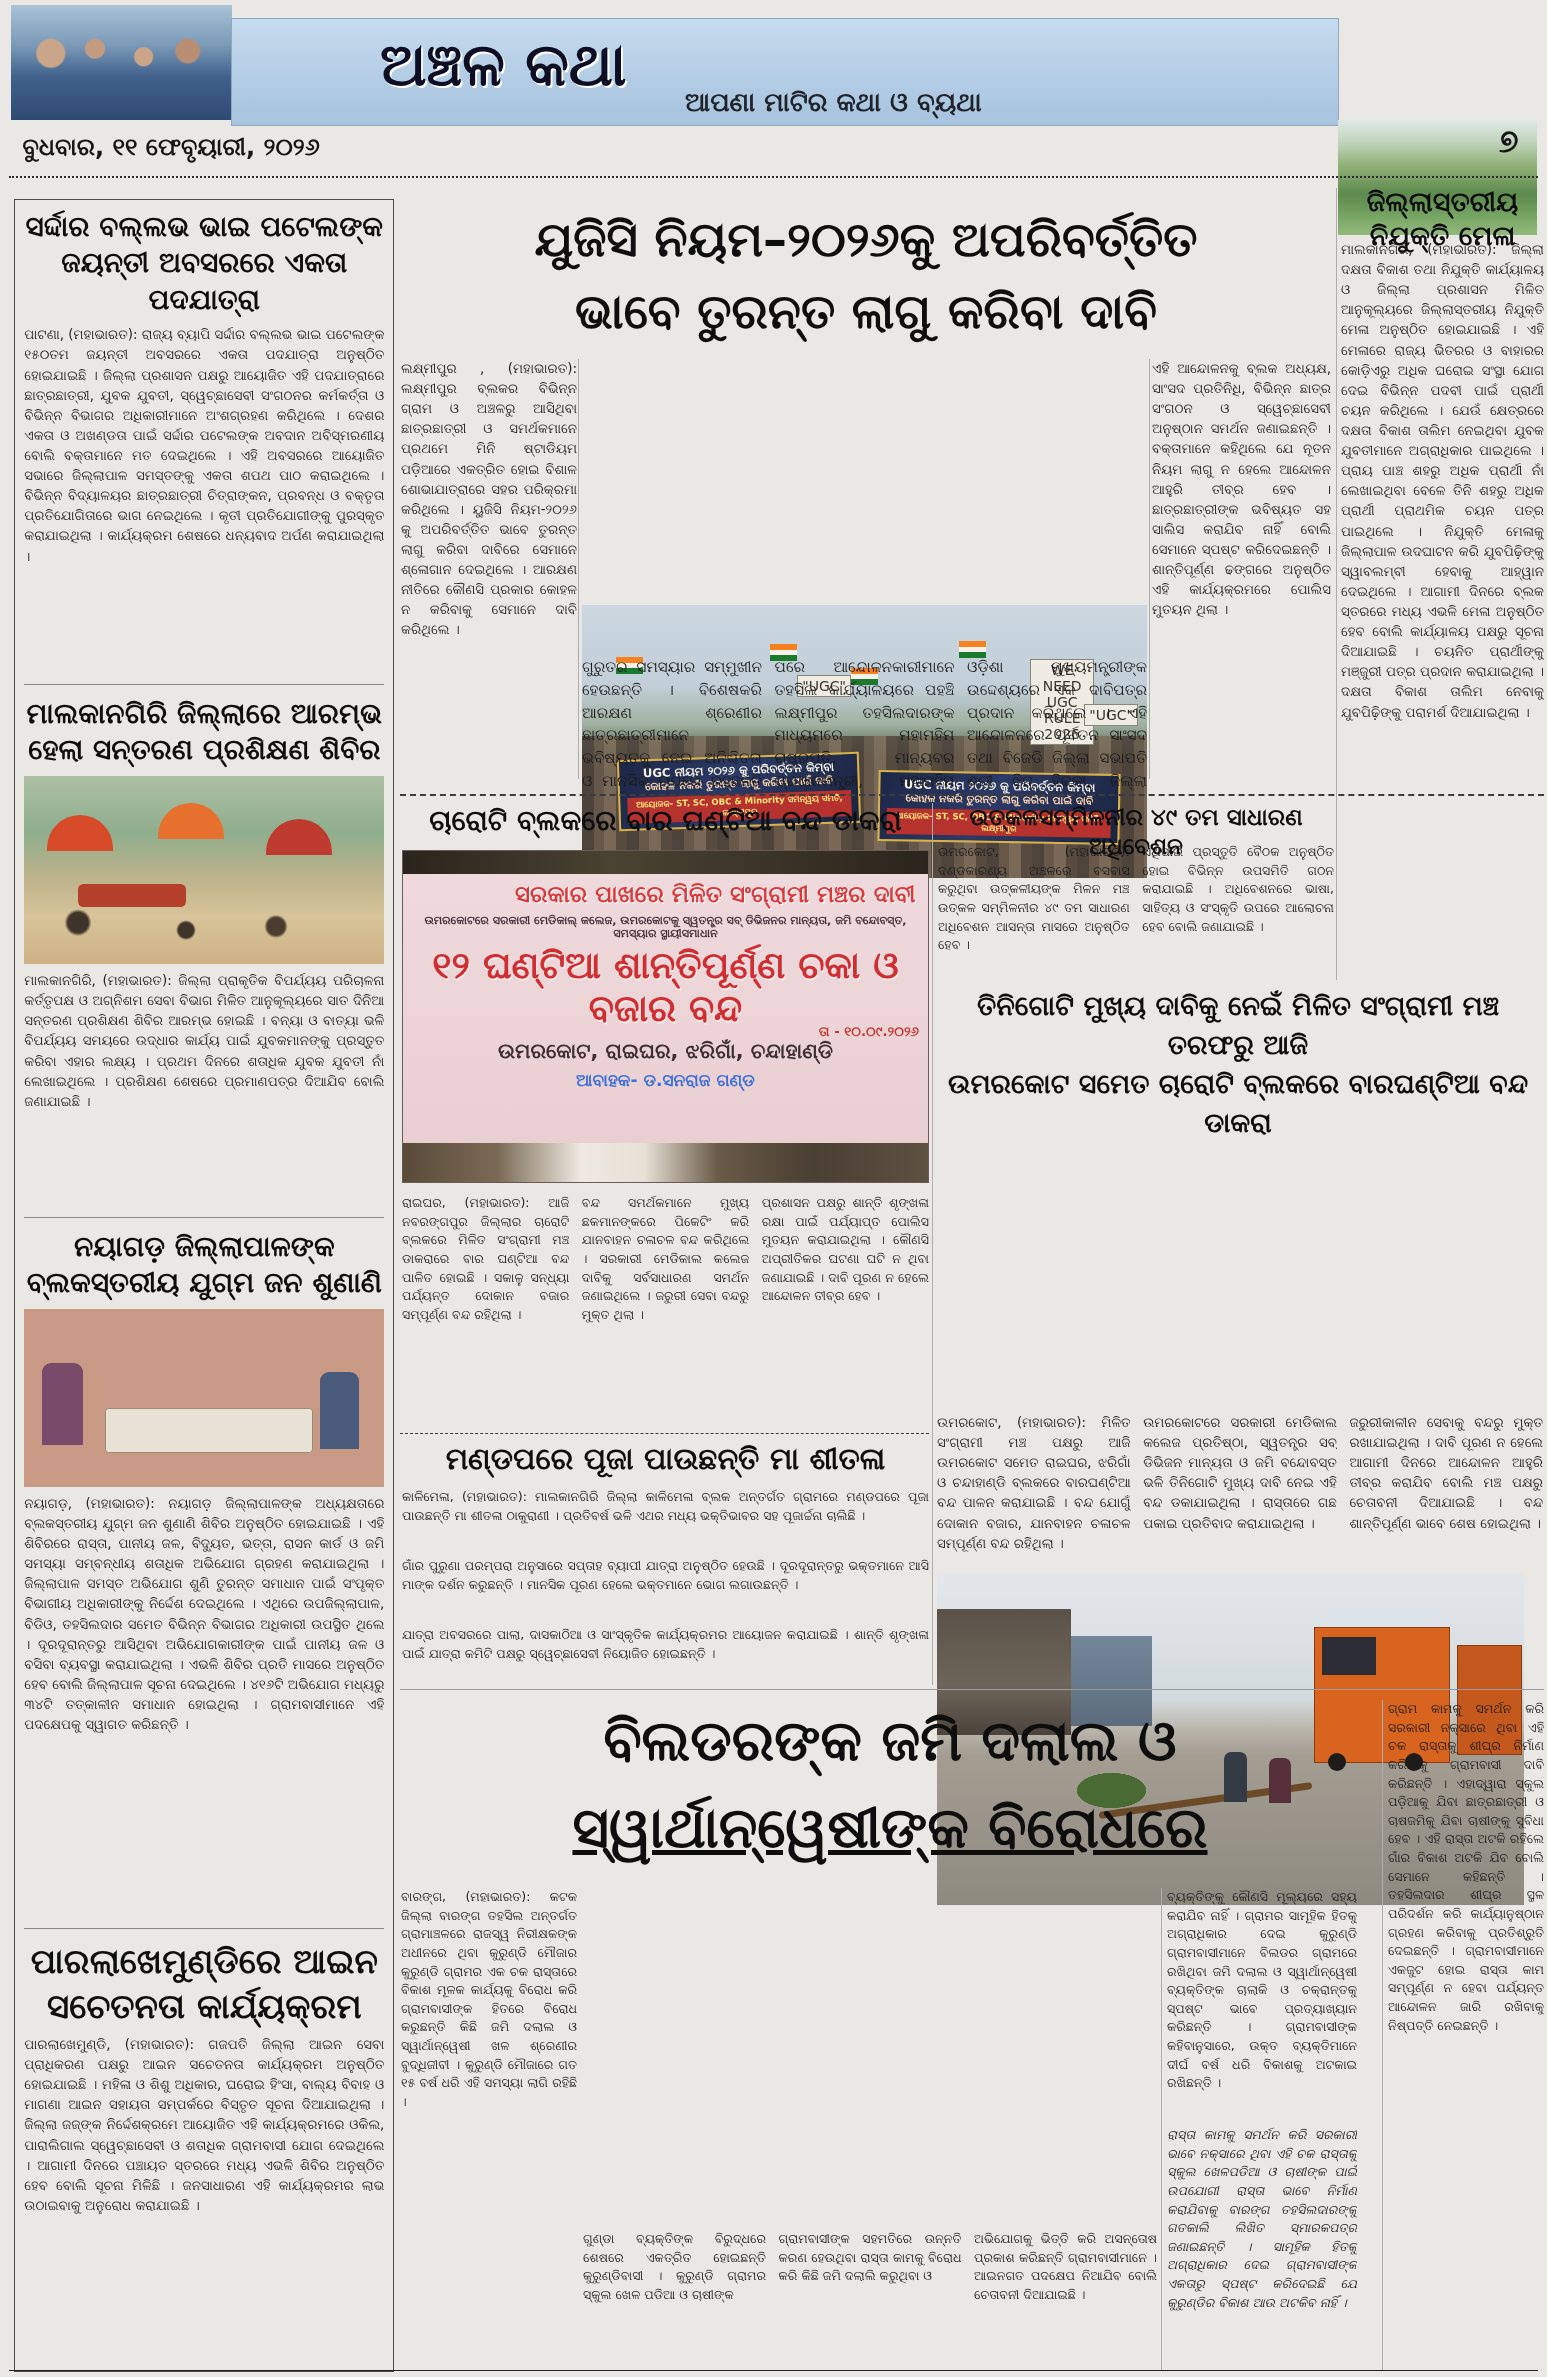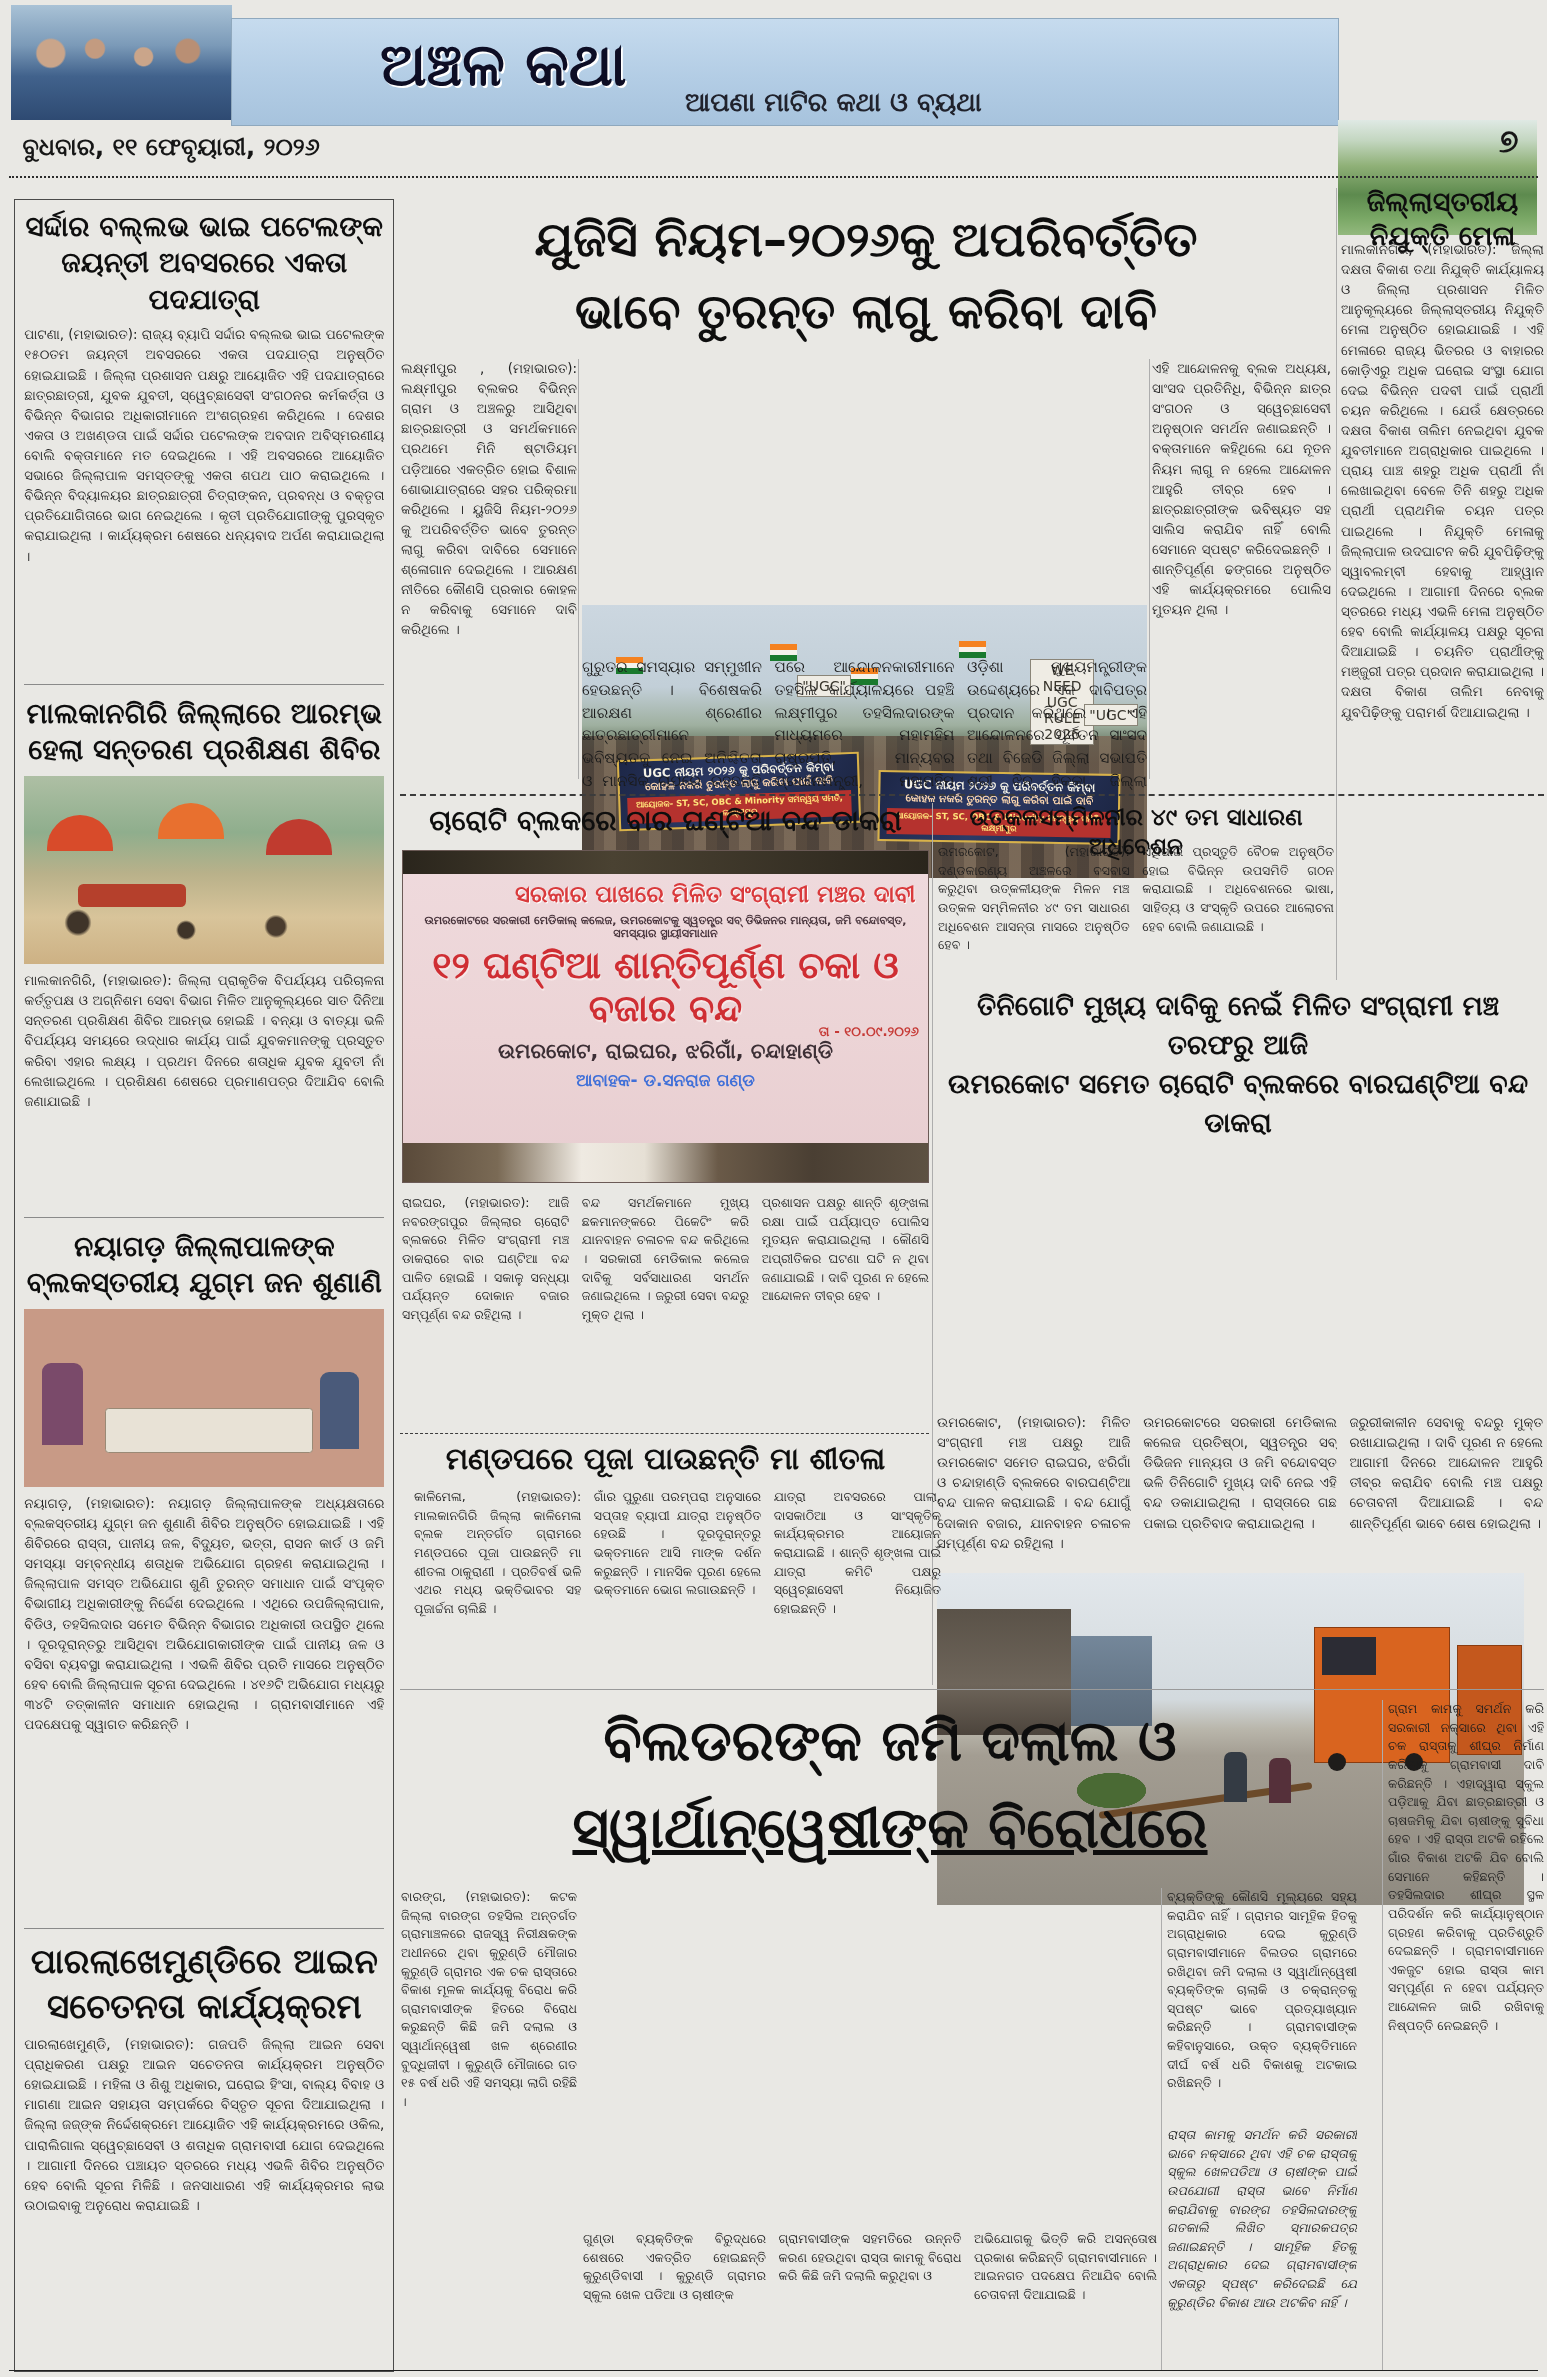--- a/index.html
+++ b/index.html
@@ -216,21 +216,21 @@
     <div class="abs" style="left:332px;top:185px;width:21.5px;height:45px;background:#55303a;border-radius:7.2px 7.2px 0 0;"></div>
   </div>
   <div class="abs cols" style="left:937px;top:1413px;width:606px;height:269px;">
     <div class="bodytxt">ଉମରକୋଟ, (ମହାଭାରତ): ମିଳିତ ସଂଗ୍ରାମୀ ମଞ୍ଚ ପକ୍ଷରୁ ଆଜି ଉମରକୋଟ ସମେତ ରାଇଘର, ଝରିଗାଁ ଓ ଚନ୍ଦାହାଣ୍ଡି ବ୍ଲକରେ ବାରଘଣ୍ଟିଆ ବନ୍ଦ ପାଳନ କରାଯାଇଛି । ବନ୍ଦ ଯୋଗୁଁ ଦୋକାନ ବଜାର, ଯାନବାହନ ଚଳାଚଳ ସମ୍ପୂର୍ଣ୍ଣ ବନ୍ଦ ରହିଥିଲା ।</div>
     <div class="bodytxt">ଉମରକୋଟରେ ସରକାରୀ ମେଡିକାଲ କଲେଜ ପ୍ରତିଷ୍ଠା, ସ୍ୱତନ୍ତ୍ର ସବ୍ ଡିଭିଜନ ମାନ୍ୟତା ଓ ଜମି ବନ୍ଦୋବସ୍ତ ଭଳି ତିନିଗୋଟି ମୁଖ୍ୟ ଦାବି ନେଇ ଏହି ବନ୍ଦ ଡକାଯାଇଥିଲା । ରାସ୍ତାରେ ଗଛ ପକାଇ ପ୍ରତିବାଦ କରାଯାଇଥିଲା ।</div>
     <div class="bodytxt">ଜରୁରୀକାଳୀନ ସେବାକୁ ବନ୍ଦରୁ ମୁକ୍ତ ରଖାଯାଇଥିଲା । ଦାବି ପୂରଣ ନ ହେଲେ ଆଗାମୀ ଦିନରେ ଆନ୍ଦୋଳନ ଆହୁରି ତୀବ୍ର କରାଯିବ ବୋଲି ମଞ୍ଚ ପକ୍ଷରୁ ଚେତାବନୀ ଦିଆଯାଇଛି । ବନ୍ଦ ଶାନ୍ତିପୂର୍ଣ୍ଣ ଭାବେ ଶେଷ ହୋଇଥିଲା ।</div>
   </div>
 
   <div class="dashrule" style="left:400px;top:1433px;width:529px;border-top-width:1.8px;"></div>
   <div class="abs head" style="left:401px;top:1440px;width:529px;font-size:30px;line-height:1.25;">ମଣ୍ଡପରେ ପୂଜା ପାଉଛନ୍ତି ମା ଶୀତଳା</div>
-  <div class="abs cols" style="left:414px;top:1488px;width:527px;height:195px;">
+  <div class="abs cols" style="left:402px;top:1488px;width:527px;height:195px;flex-direction:column;">
     <div class="bodysm">କାଳିମେଳା, (ମହାଭାରତ): ମାଲକାନଗିରି ଜିଲ୍ଲା କାଳିମେଳା ବ୍ଲକ ଅନ୍ତର୍ଗତ ଗ୍ରାମରେ ମଣ୍ଡପରେ ପୂଜା ପାଉଛନ୍ତି ମା ଶୀତଳା ଠାକୁରାଣୀ । ପ୍ରତିବର୍ଷ ଭଳି ଏଥର ମଧ୍ୟ ଭକ୍ତିଭାବର ସହ ପୂଜାର୍ଚ୍ଚନା ଚାଲିଛି ।</div>
     <div class="bodysm">ଗାଁର ପୁରୁଣା ପରମ୍ପରା ଅନୁସାରେ ସପ୍ତାହ ବ୍ୟାପୀ ଯାତ୍ରା ଅନୁଷ୍ଠିତ ହେଉଛି । ଦୂରଦୂରାନ୍ତରୁ ଭକ୍ତମାନେ ଆସି ମାଙ୍କ ଦର୍ଶନ କରୁଛନ୍ତି । ମାନସିକ ପୂରଣ ହେଲେ ଭକ୍ତମାନେ ଭୋଗ ଲଗାଉଛନ୍ତି ।</div>
     <div class="bodysm">ଯାତ୍ରା ଅବସରରେ ପାଲା, ଦାସକାଠିଆ ଓ ସାଂସ୍କୃତିକ କାର୍ଯ୍ୟକ୍ରମର ଆୟୋଜନ କରାଯାଇଛି । ଶାନ୍ତି ଶୃଙ୍ଖଳା ପାଇଁ ଯାତ୍ରା କମିଟି ପକ୍ଷରୁ ସ୍ୱେଚ୍ଛାସେବୀ ନିୟୋଜିତ ହୋଇଛନ୍ତି ।</div>
   </div>
 
   <div class="hrule" style="left:400px;top:1689px;width:1144px;"></div>
   <div class="abs head h-big" style="left:403px;top:1698px;width:974px;">
     <span style="display:block;">ବିଲଡରଙ୍କ ଜମି ଦଲାଲ ଓ</span>
     <span style="display:block;text-decoration:underline;">ସ୍ୱାର୍ଥାନ୍ୱେଷୀଙ୍କ ବିରୋଧରେ</span>
   </div>

